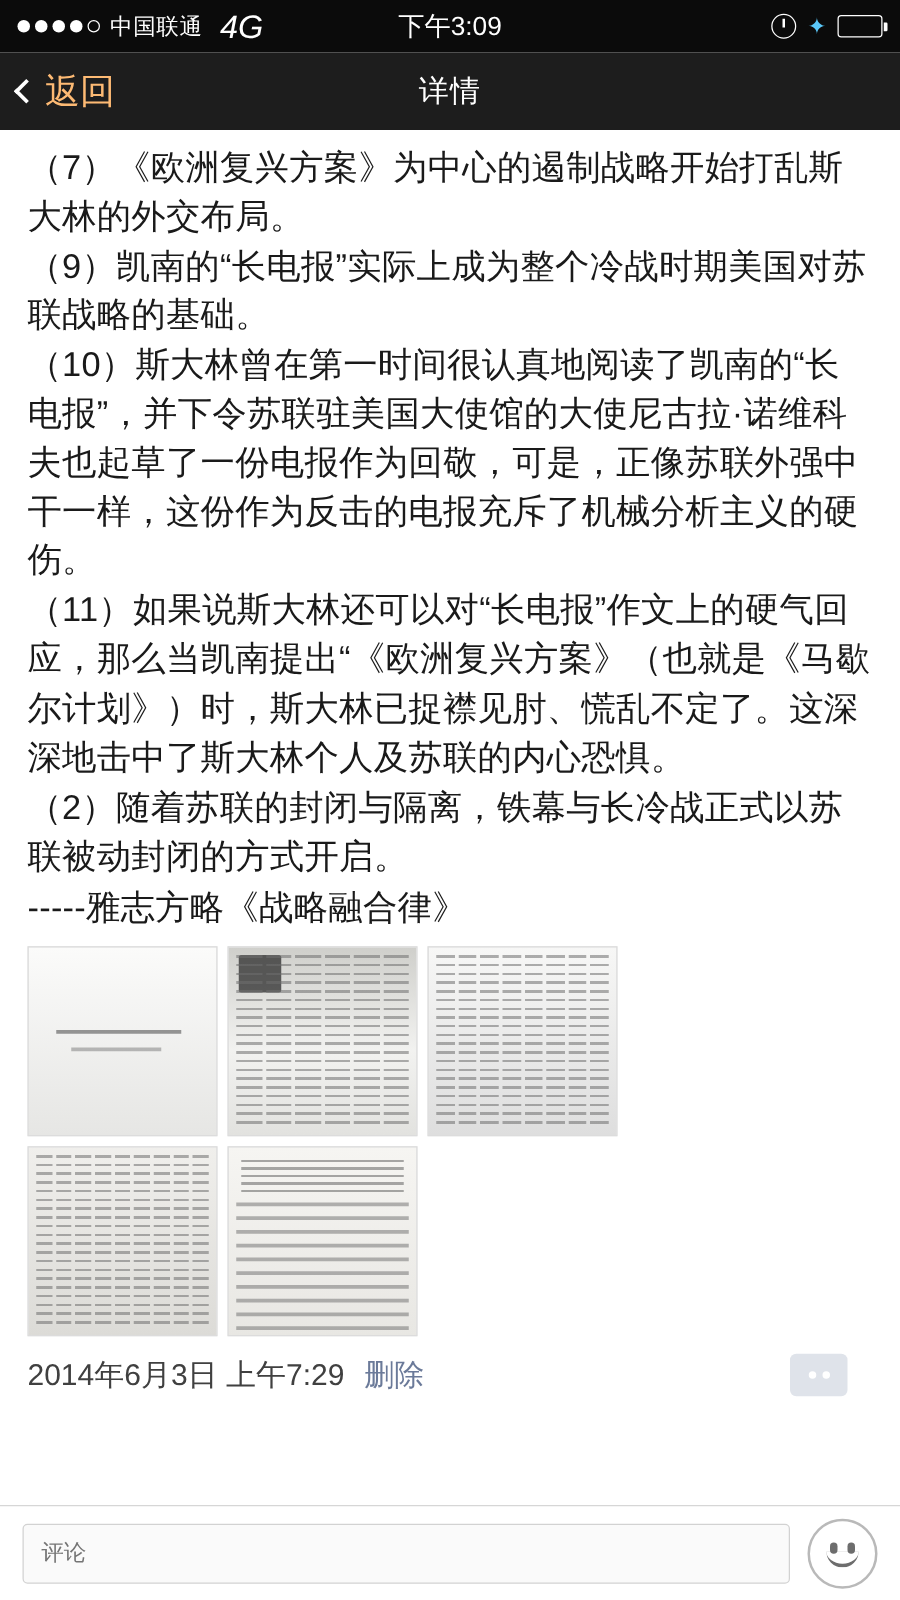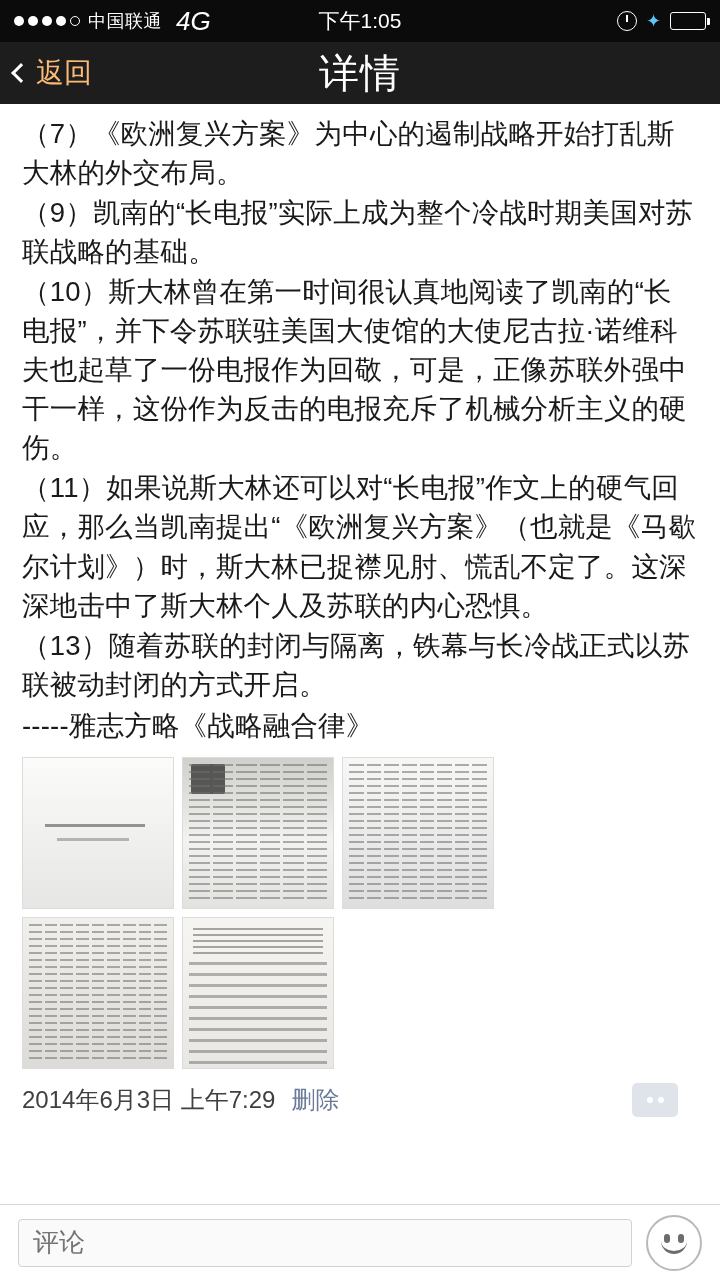--- a/index.html
+++ b/index.html
@@ -81,21 +81,21 @@
     padding-left: 14px; font-size: 28px; color: #fdba74;
     cursor: pointer;
   }
   .chev {
     width: 14px; height: 14px;
     border-left: 3px solid #fff; border-bottom: 3px solid #fff;
     transform: rotate(45deg); margin-right: 2px;
   }
   .nav-title {
     position: absolute; left: 0; right: 0; text-align: center;
-    font-size: 40px; font-weight: 500; letter-spacing: 1px;
+    font-size: 24px; font-weight: 500; letter-spacing: 1px;
   }
 
   
   .content {
     flex: 1 1 auto;
     background: #ffffff;
     overflow: hidden;
     position: relative;
   }
   .post-body {
@@ -190,21 +190,21 @@
     display: flex; align-items: center; gap: 14px;
     padding: 0 18px;
   }
   .cm-input {
     flex: 1 1 auto;
     height: 48px;
     border: 1px solid #d2d2d2;
     border-radius: 4px;
     background: #fafafa;
     color: #9a9a9a;
-    font-size: 26px;
+    font-size: 18px;
     padding: 0 14px;
     font-family: "Liberation Sans", sans-serif;
     outline: none;
   }
   .emoji-btn {
     width: 56px; height: 56px; border-radius: 50%;
     border: 2px solid #b9b9b9; background: #ffffff;
     display: flex; align-items: center; justify-content: center;
     cursor: pointer; flex: none;
     position: relative;
@@ -229,21 +229,21 @@
       <span class="dots">
         <i class="dot"></i>
           <i class="dot"></i>
           <i class="dot"></i>
           <i class="dot"></i>
           <i class="dot hollow"></i>
       </span>
       <span class="carrier">中国联通</span>
       <span class="net">4G</span>
     </div>
-    <div class="sb-center">下午1:05</div>
+    <div class="sb-center">下午3:09</div>
     <div class="sb-right">
       <span class="lock-icon"></span>
       <span class="bt-icon">✦</span>
       <span class="battery"><i class="fill" style="width:72%"></i></span>
     </div>
   </div>
 
   <div class="navbar">
     <div class="nav-back">
       <span class="chev"></span>
@@ -252,21 +252,21 @@
     <div class="nav-title">详情</div>
   </div>
 
   <div class="content">
 
     <div class="post-body">
       <p class="para">（7）《欧洲复兴方案》为中心的遏制战略开始打乱斯大林的外交布局。</p>
       <p class="para">（9）凯南的“长电报”实际上成为整个冷战时期美国对苏联战略的基础。</p>
       <p class="para">（10）斯大林曾在第一时间很认真地阅读了凯南的“长电报”，并下令苏联驻美国大使馆的大使尼古拉·诺维科夫也起草了一份电报作为回敬，可是，正像苏联外强中干一样，这份作为反击的电报充斥了机械分析主义的硬伤。</p>
       <p class="para">（11）如果说斯大林还可以对“长电报”作文上的硬气回应，那么当凯南提出“《欧洲复兴方案》（也就是《马歇尔计划》）时，斯大林已捉襟见肘、慌乱不定了。这深深地击中了斯大林个人及苏联的内心恐惧。</p>
-      <p class="para">（13）随着苏联的封闭与隔离，铁幕与长冷战正式以苏联被动封闭的方式开启。</p>
+      <p class="para">（2）随着苏联的封闭与隔离，铁幕与长冷战正式以苏联被动封闭的方式开启。</p>
       <p class="para sig">-----雅志方略《战略融合律》</p>
     </div>
 
     <div class="img-grid">
       <div class="thumb t1">
         <div class="paper"></div>
           <div class="cover-text"></div>
           <div class="cover-text2"></div>
       </div>
       <div class="thumb t2">

